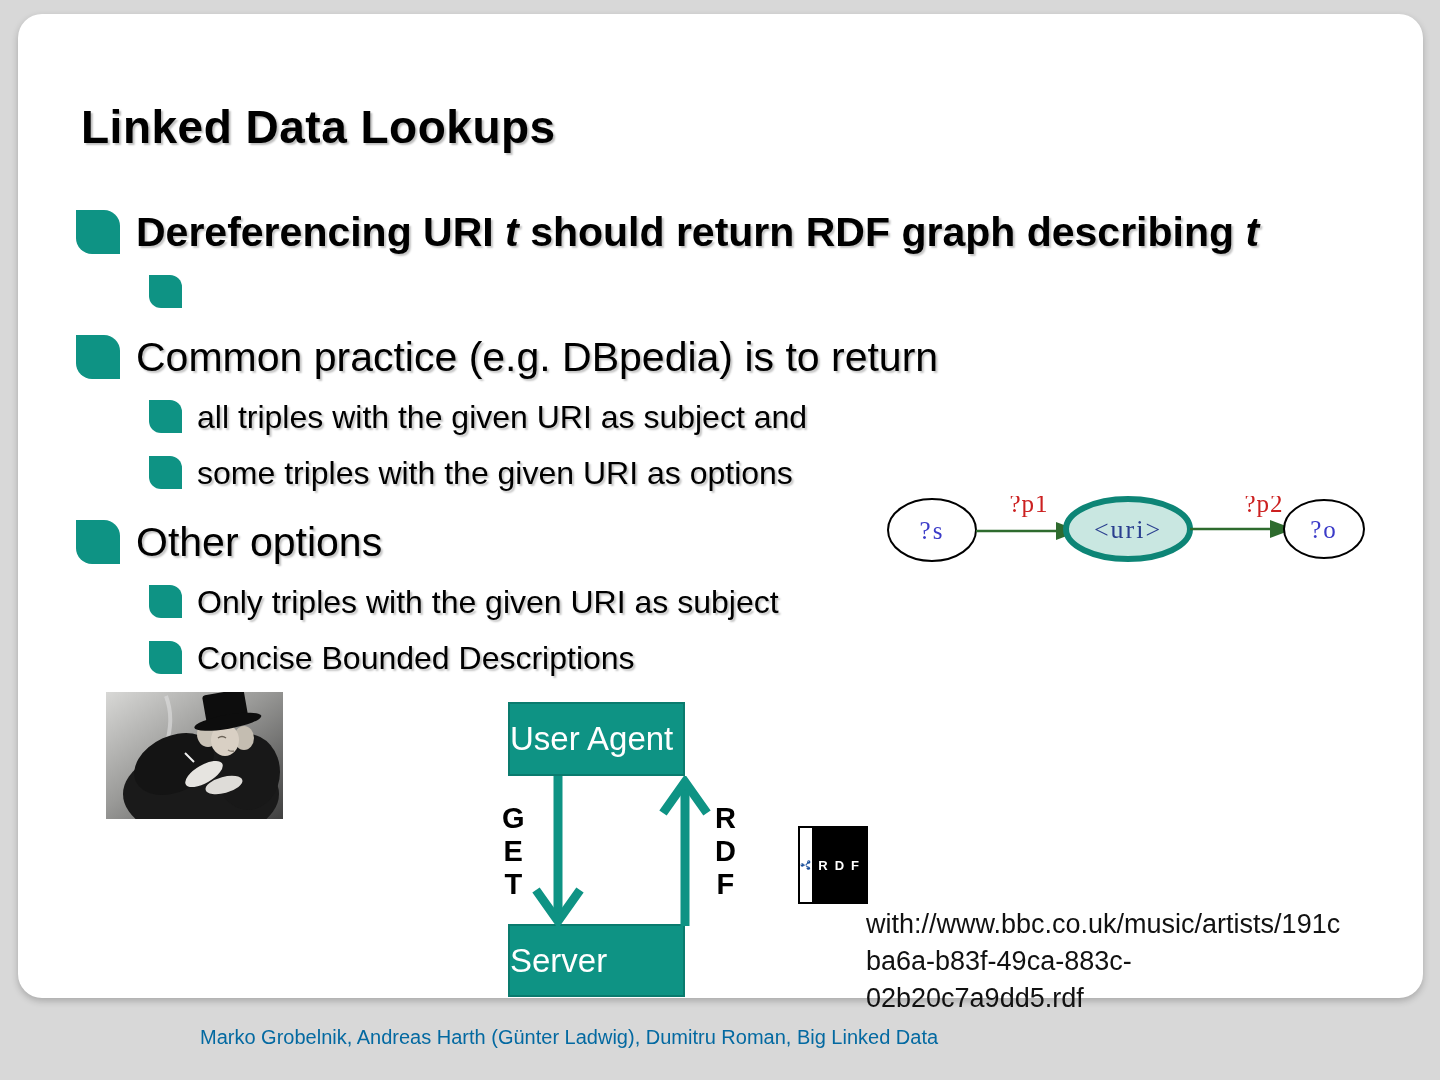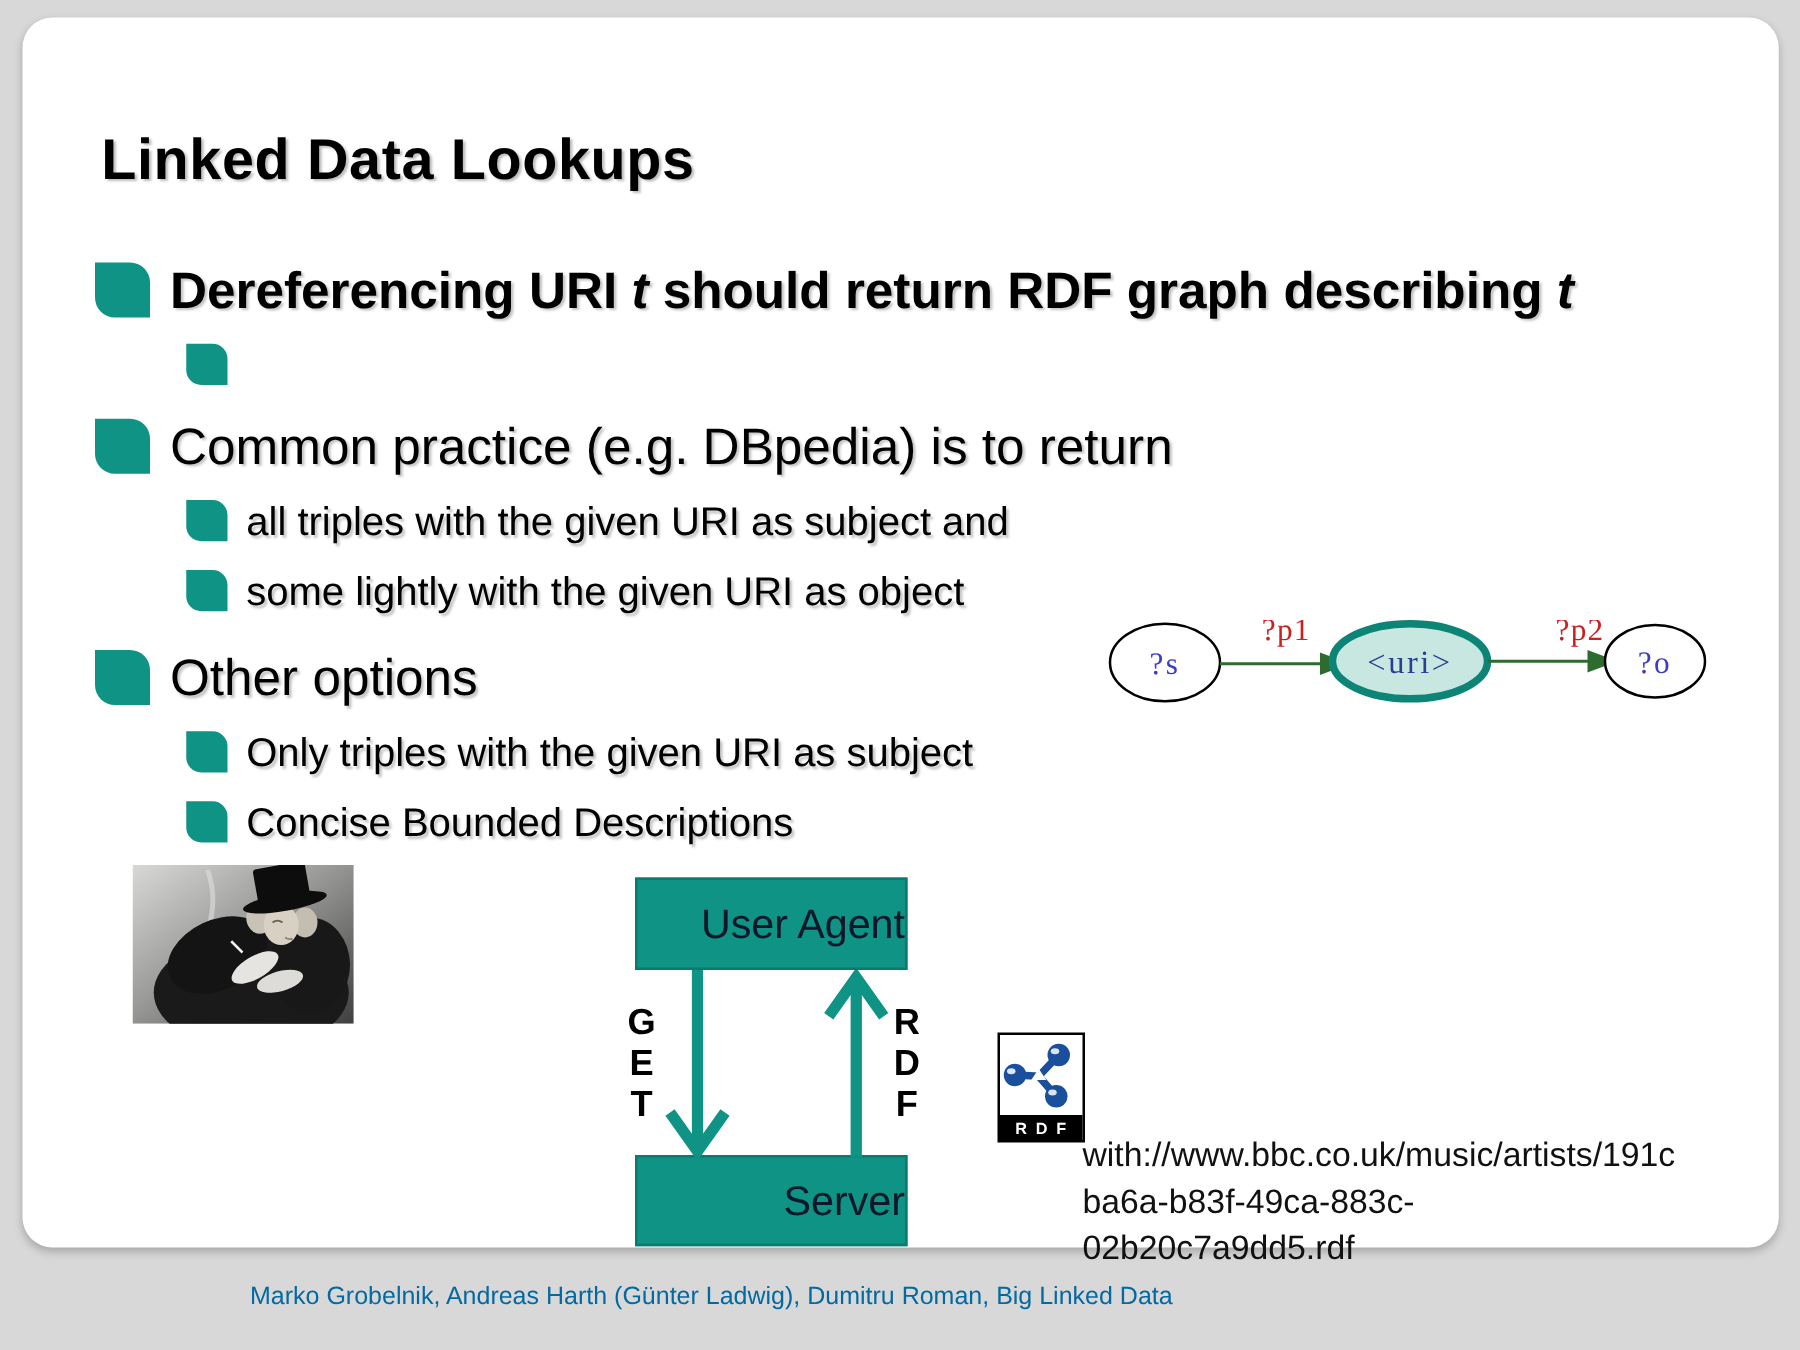--- a/index.html
+++ b/index.html
@@ -35,44 +35,44 @@
   
   #triple-graph { position:absolute; left:866px; top:482px; }
   #triple-graph text { font-family:"Liberation Serif", serif; }
   .graph-node-text { font-size:25px; letter-spacing:2px; text-anchor:middle; }
   .graph-pred-text { font-size:25px; letter-spacing:1px; text-anchor:middle; }
   .graph-uri-text  { font-size:26px; letter-spacing:2px; text-anchor:middle; }
   
   #artist-photo { position:absolute; left:88px; top:678px; }
   
   .diagram-box {
-    position:absolute; width:218px; height:74px; background:var(--accent,#119680);
+    position:absolute; width:177px; height:74px; background:var(--accent,#119680);
     border:2px solid #0a7b6e; box-sizing:border-box;
-    display:flex; align-items:center; justify-content:flex-end;
-    color:#0f172a; font-size:33px;
+    display:flex; align-items:center; justify-content:flex-start;
+    color:#ffffff; font-size:33px;
   }
   #user-agent-box { left:490px; top:688px; }
   #server-box { left:490px; top:910px; height:73px; }
   #http-arrows { position:absolute; left:490px; top:762px; }
   .teal-stroke { stroke:var(--accent,#119680); }
   .vlabel {
     position:absolute; font-size:29px; font-weight:bold; line-height:33px;
     white-space:pre-line; text-align:center;
   }
   #get-label { left:484px; top:788px; }
   #rdf-label { left:697px; top:788px; }
   
   .url-text { position:absolute; font-size:27px; color:#111; white-space:pre-line; }
   #artist-url { left:78px; top:822px; line-height:36px; }
   #rdf-url { left:848px; top:892px; line-height:37px; }
   
   #rdf-icon {
-    position:absolute; left:780px; top:812px; width:70px; height:88px;
+    position:absolute; left:780px; top:812px; width:70px; height:78px;
     border:2px solid #000; background:#fff; box-sizing:border-box;
-    display:flex; flex-direction:column;
+    display:flex; flex-direction:row;
   }
   #rdf-icon svg { flex:1 1 auto; }
   .rdf-icon-bar {
     flex:0 0 20px; background:#000; color:#fff;
     font-size:13px; font-weight:bold; letter-spacing:7px;
     display:flex; align-items:center; justify-content:center;
     padding-left:6px;
   }
   
   .footer {
@@ -97,21 +97,21 @@
       <div class="bullet-row lvl1">
         <span class="bullet-square"></span>
         <span class="bullet-text"><span>Common practice (e.g. DBpedia) is to return</span></span>
       </div>
       <div class="bullet-row lvl2">
         <span class="bullet-square"></span>
         <span class="bullet-text"><span>all triples with the given URI as subject and</span></span>
       </div>
       <div class="bullet-row lvl2">
         <span class="bullet-square"></span>
-        <span class="bullet-text"><span>some lightly with the given URI as object</span></span>
+        <span class="bullet-text"><span>some triples with the given URI as options</span></span>
       </div>
       <div class="bullet-row lvl1">
         <span class="bullet-square"></span>
         <span class="bullet-text"><span>Other options</span></span>
       </div>
       <div class="bullet-row lvl2">
         <span class="bullet-square"></span>
         <span class="bullet-text"><span>Only triples with the given URI as subject</span></span>
       </div>
       <div class="bullet-row lvl2">

